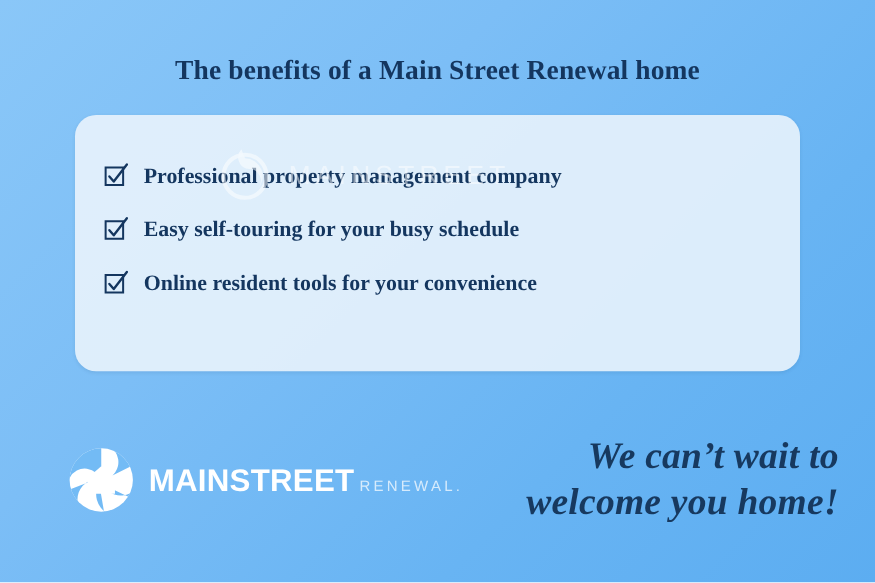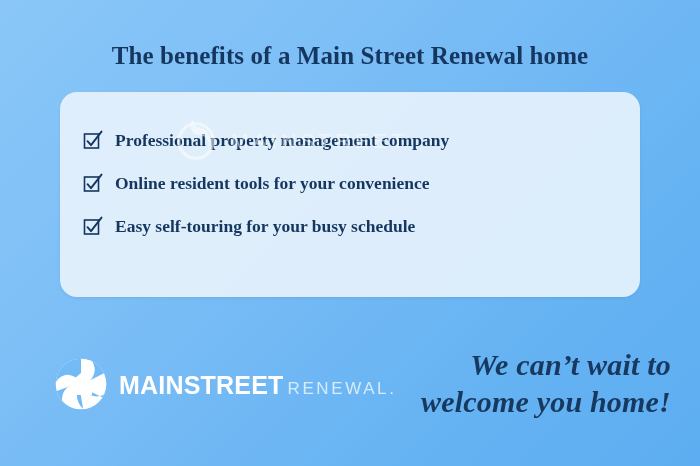--- a/index.html
+++ b/index.html
@@ -19,21 +19,21 @@
 
   
   .title {
     position: absolute;
     left: 0;
     right: 0;
     top: 41px;
     text-align: center;
     font-family: "Liberation Serif", "DejaVu Serif", serif;
     font-weight: bold;
-    font-size: 25px;
+    font-size: 22px;
     line-height: 30px;
     color: #14365f;
     letter-spacing: 0.1px;
   }
 
   
   .card {
     position: absolute;
     left: 60px;
     top: 92px;
@@ -121,21 +121,21 @@
     font-size: 25px;
     line-height: 26px;
     color: #ffffff;
     letter-spacing: 0.2px;
     white-space: nowrap;
   }
   .logo-main .thin { font-weight: bold; }
   .logo-sub {
     font-family: "Liberation Sans", "DejaVu Sans", sans-serif;
     font-weight: normal;
-    font-size: 17px;
+    font-size: 12px;
     line-height: 18px;
     color: rgba(255, 255, 255, 0.72);
     letter-spacing: 2.6px;
     white-space: nowrap;
   }
 
   
   .tagline {
     position: absolute;
     right: 29px;
@@ -171,31 +171,31 @@
         <span class="benefit-text">Professional property management company</span>
       </div>
 
       <div class="benefit-row">
         <span class="checkbox-icon">
           <svg width="22" height="22" viewBox="0 0 22 22">
             <rect x="2.5" y="5" width="14" height="14" fill="none" stroke="#14365f" stroke-width="1.6"></rect>
             <path d="M5.5 12.2 L9 16.2 L19.5 2.6" fill="none" stroke="#14365f" stroke-width="1.9" stroke-linecap="round" stroke-linejoin="round"></path>
           </svg>
         </span>
-        <span class="benefit-text">Online resident tools for your convenience</span>
+        <span class="benefit-text">Easy self-touring for your busy schedule</span>
       </div>
 
       <div class="benefit-row">
         <span class="checkbox-icon">
           <svg width="22" height="22" viewBox="0 0 22 22">
             <rect x="2.5" y="5" width="14" height="14" fill="none" stroke="#14365f" stroke-width="1.6"></rect>
             <path d="M5.5 12.2 L9 16.2 L19.5 2.6" fill="none" stroke="#14365f" stroke-width="1.9" stroke-linecap="round" stroke-linejoin="round"></path>
           </svg>
         </span>
-        <span class="benefit-text">Easy self-touring for your busy schedule</span>
+        <span class="benefit-text">Online resident tools for your convenience</span>
       </div>
 
 
     </div>
   </div>
 
   <div class="watermark">
     <span class="watermark-mark">
       <svg width="46" height="46" viewBox="0 0 64 64">
         <g fill="none" stroke="rgba(255,255,255,0.85)" stroke-width="4.5">

